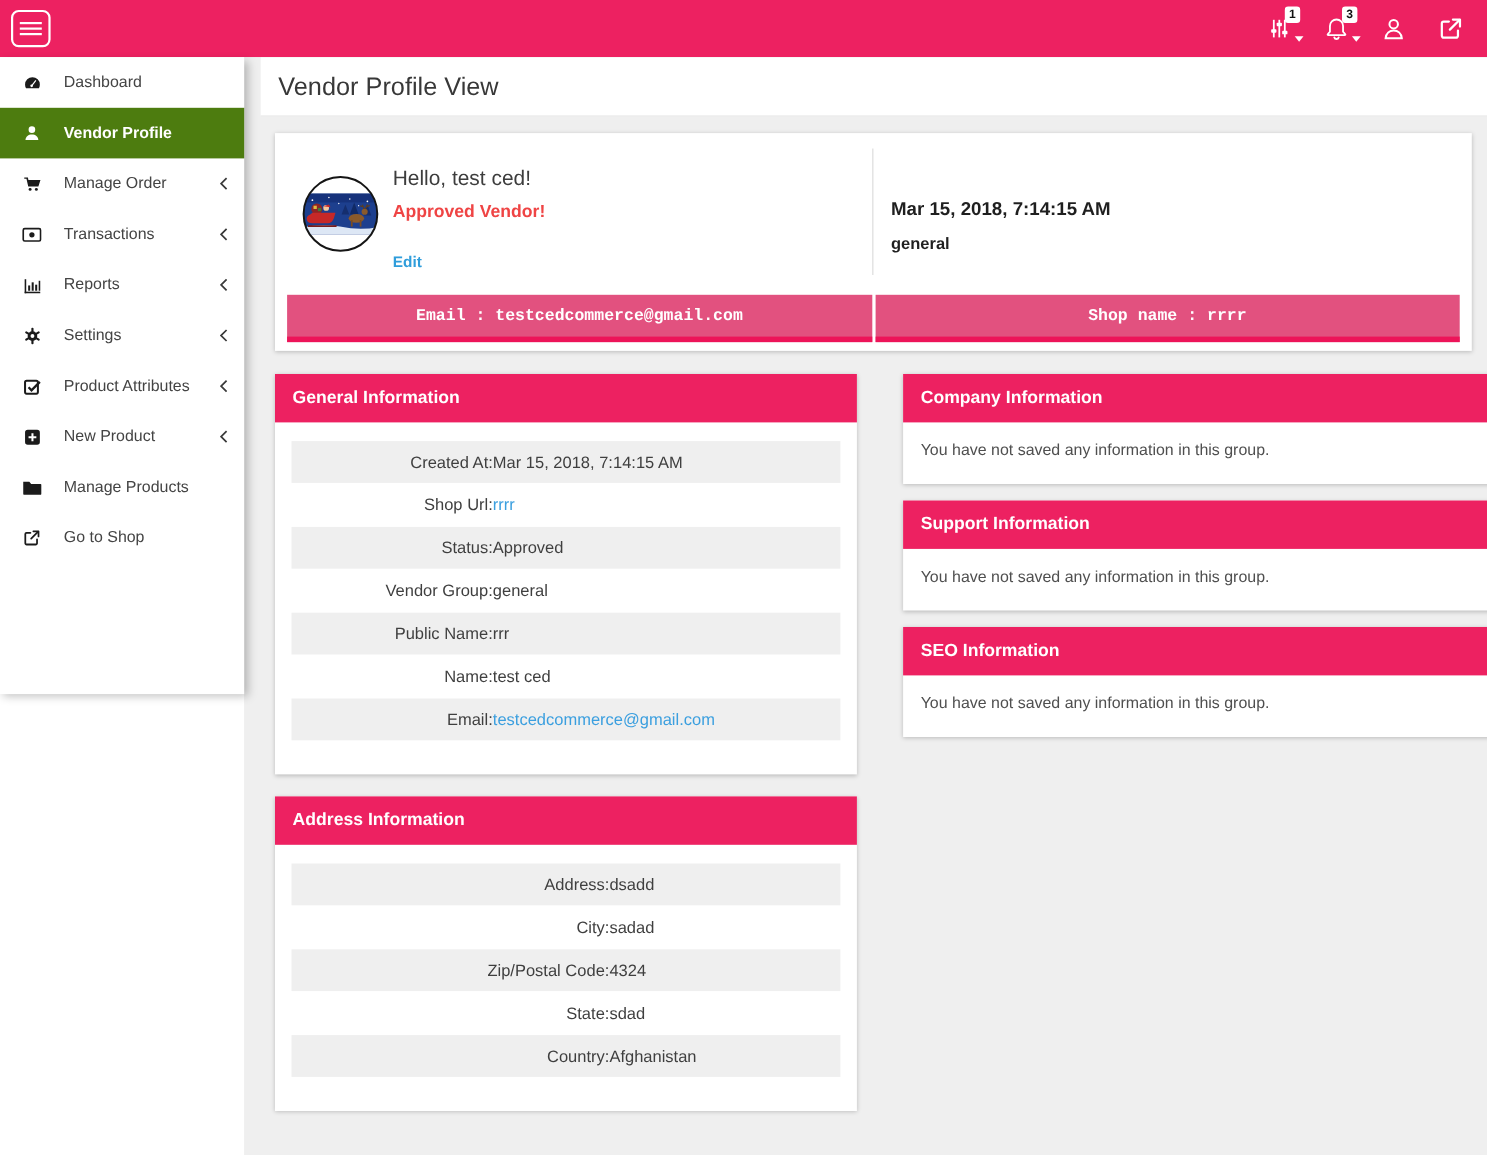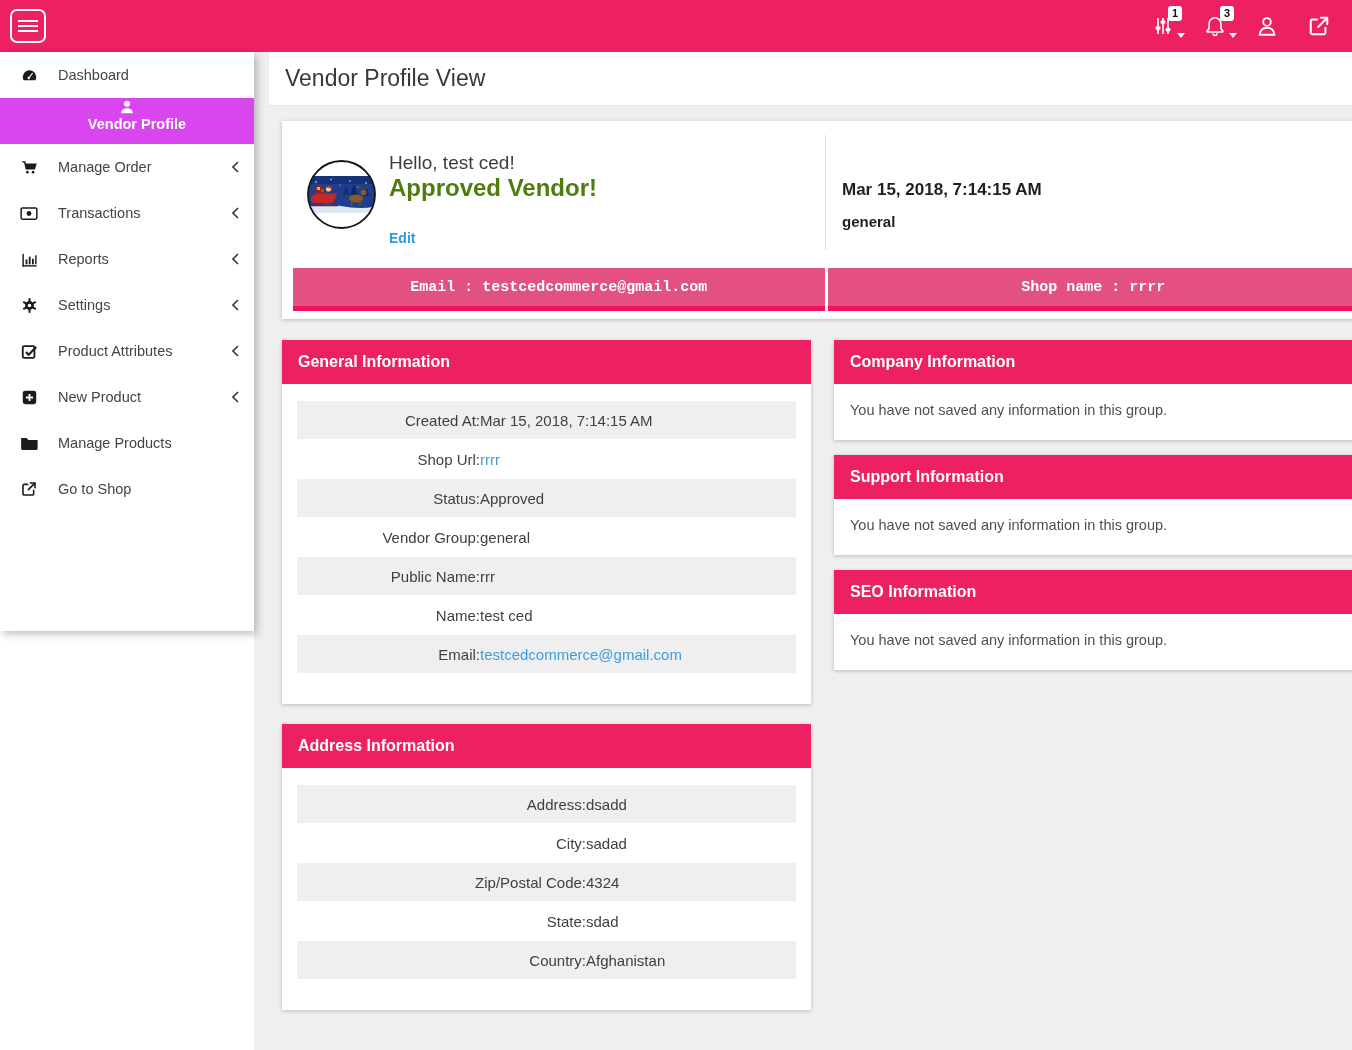--- a/index.html
+++ b/index.html
@@ -15,61 +15,61 @@
   .top-actions { margin-left:auto; display:flex; align-items:center; gap:26px; }
   .top-icon-wrap { position:relative; color:#fff; width:26px; height:26px;
     display:flex; align-items:center; justify-content:center; cursor:pointer; }
   .badge { position:absolute; top:-7px; right:-6px; background:#fff; color:#111;
     font-size:11px; font-weight:bold; line-height:1; padding:2px 4px; border-radius:3px; }
   .caret { position:absolute; bottom:1px; right:-9px; width:0; height:0;
     border-left:4px solid transparent; border-right:4px solid transparent; border-top:5px solid #fff; }
 
   
   .body-row { display:flex; height:998px; }
-  .side-col { width:254px; flex:none; background:#fff; }
+  .side-col { width:222px; flex:none; background:#fff; }
   .side-menu { background:#fff; height:579px; box-shadow:3px 3px 8px rgba(0,0,0,.25); position:relative; z-index:2; }
   .main { flex:1; background:#efefef; overflow:hidden; }
 
   
   .side-item { height:46px; display:flex; align-items:center; padding-left:20px;
     position:relative; color:#444; font-size:14.5px; cursor:pointer; text-decoration:none; }
   .side-item .s-icon { width:18px; height:18px; margin-right:20px; color:#1b1b1b;
     display:flex; align-items:center; justify-content:center; }
-  .side-item.active { background:#d946ef; color:#fff; font-weight:bold;flex-direction:column; }
+  .side-item.active { background:#4d7c0f; color:#fff; font-weight:bold; }
   .side-item.active .s-icon { color:#fff; }
   .chev { position:absolute; right:15px; top:50%; transform:translateY(-50%); color:#3a3a3a; display:flex; }
 
   
   .page-head { height:54px; background:#fff; margin-left:15px; border-bottom:1px solid #e4e4e4;
     display:flex; align-items:center; padding-left:16px; font-size:23px; color:#383838; }
 
   .content { padding:15px 14px 20px 28px; }
 
   .card { background:#fff; box-shadow:0 1px 4px rgba(0,0,0,.22); }
 
   
   .profile-card { width:1088px; margin-bottom:21px; padding-bottom:8px; }
   .profile-top { display:flex; height:147px; }
   .profile-left { width:543px; display:flex; }
   .avatar-wrap { margin:38px 0 0 24px; flex:none; }
   .hello-block { margin:31px 0 0 12px; }
   .greeting { font-size:19px; color:#3d3d3d; }
-  .approved { font-size:24px; font-weight:bold; color:#4d7c0f; }
+  .approved { font-size:16px; font-weight:bold; color:#ef4444; margin-top:10px; }
   .edit-link { display:inline-block; margin-top:28px; font-size:14px; font-weight:bold;
     color:#2f9ddb; text-decoration:none; cursor:pointer; }
   .profile-right { flex:1; border-left:1px solid #d9d9d9; margin:14px 0 18px 0; padding:45px 0 0 16px; }
   .created-date { font-size:17px; font-weight:bold; color:#1f1f1f; }
   .vendor-group { font-size:15px; font-weight:bold; color:#1f1f1f; margin-top:13px; }
   .vendor-bars { display:flex; gap:3px; margin:0 11px;font-family:Liberation Mono, monospace; }
   .vbar { flex:1; height:43px; background:#e2517f; border-bottom:5px solid #ed1459;
     display:flex; align-items:center; justify-content:center;
     color:#fff; font-weight:bold; font-size:15px; }
 
   
-  .grid { display:flex; gap:23px; align-items:flex-start; }
+  .grid { display:flex; gap:42px; align-items:flex-start; }
   .col-left { width:529px; flex:none; }
   .col-right { width:600px; flex:none; }
   .panel { margin-bottom:20px; }
   .panel-head { height:44px; background:#ed2161; color:#fff; font-size:16px; font-weight:bold;
     display:flex; align-items:center; padding:0 16px; }
   .rows { padding:17px 15px 30px; }
   .irow { height:38px; margin-bottom:1px; display:flex; align-items:center;
     padding-left:8px; font-size:15px; color:#3f3f3f;text-align:right; }
   .rows .irow:nth-child(odd) { background:#efefef; }
   .g-rows .rl { width:175px; flex:none; }

